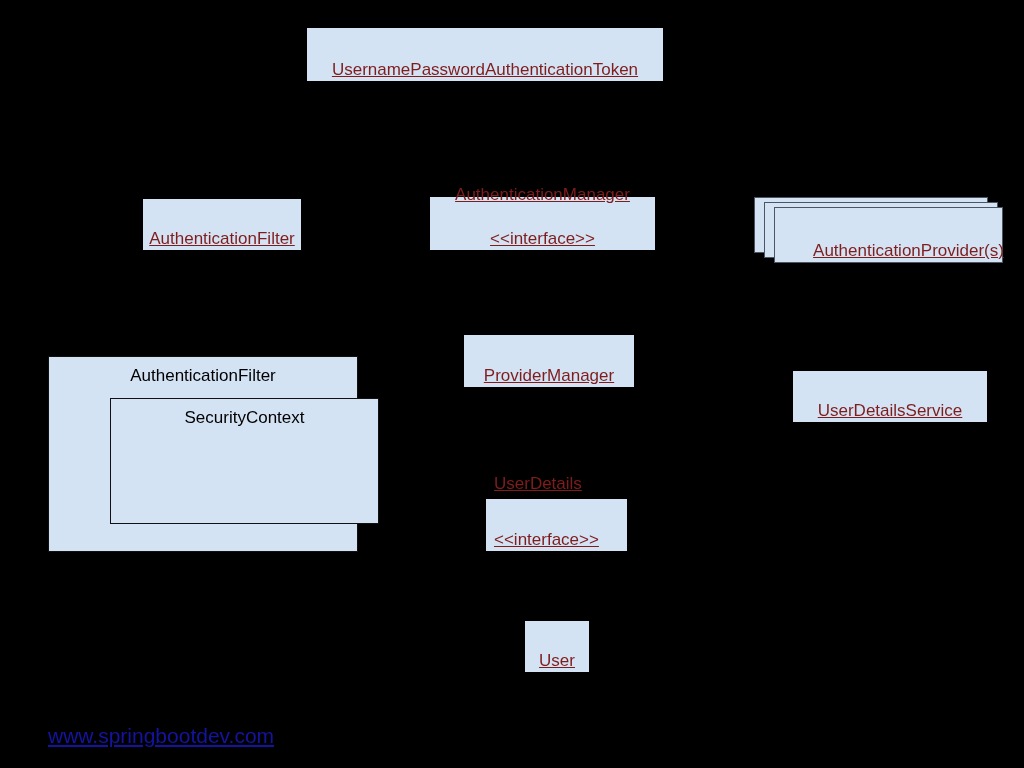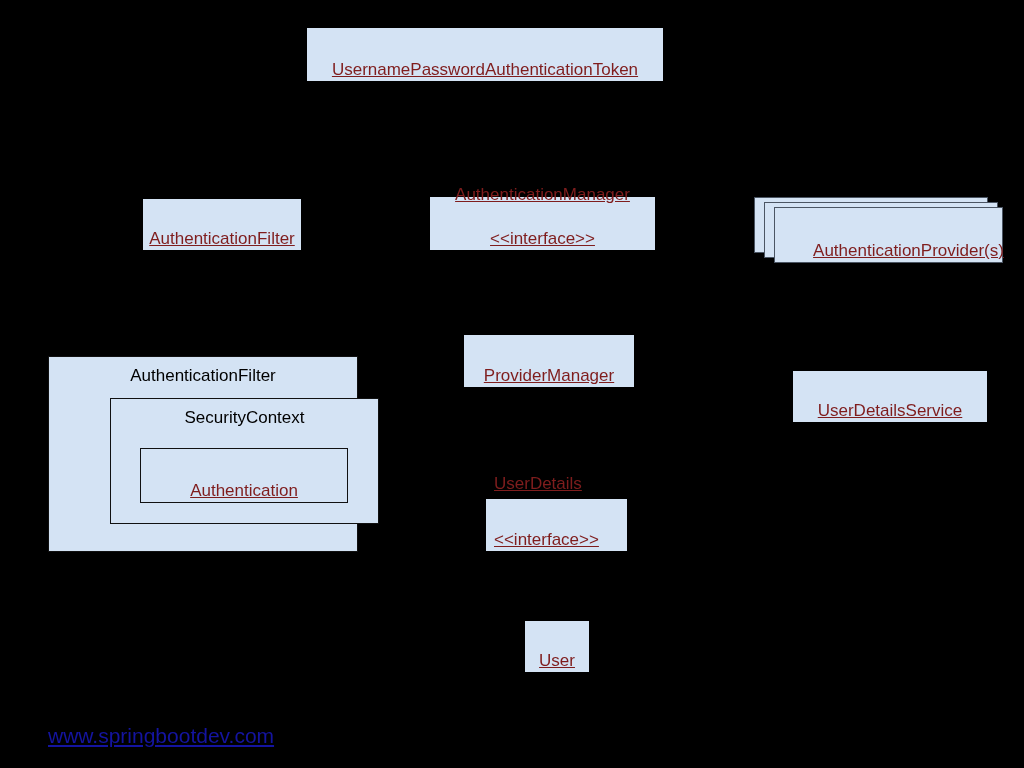--- a/index.html
+++ b/index.html
@@ -107,23 +107,20 @@
   <div class="node stroked" style="left:774px; top:207px; width:229px; height:56px; border-color:#4b5563;padding-left:40px;">
     <span>AuthenticationProvider(s)</span>
   </div>
 
   <div class="container" style="left:48px; top:356px; width:310px; height:196px;">
     <div class="container-title" style="top:9px;">AuthenticationFilter</div>
 
     <div class="container" style="left:16px; top:41px; width:269px; height:126px;margin-left:45px;">
       <div class="container-title" style="top:9px;">SecurityContext</div>
 
-      <div class="node stroked" style="left:29px; top:49px; width:208px; height:55px;">
-        <span>Authentication</span>
-      </div>
     </div>
   </div>
 
   <div class="node plain" style="left:464px; top:335px; width:170px; height:52px;">
     <span>ProviderManager</span>
   </div>
 
   <div class="node plain" style="left:793px; top:371px; width:194px; height:51px;">
     <span>UserDetailsService</span>
   </div>

